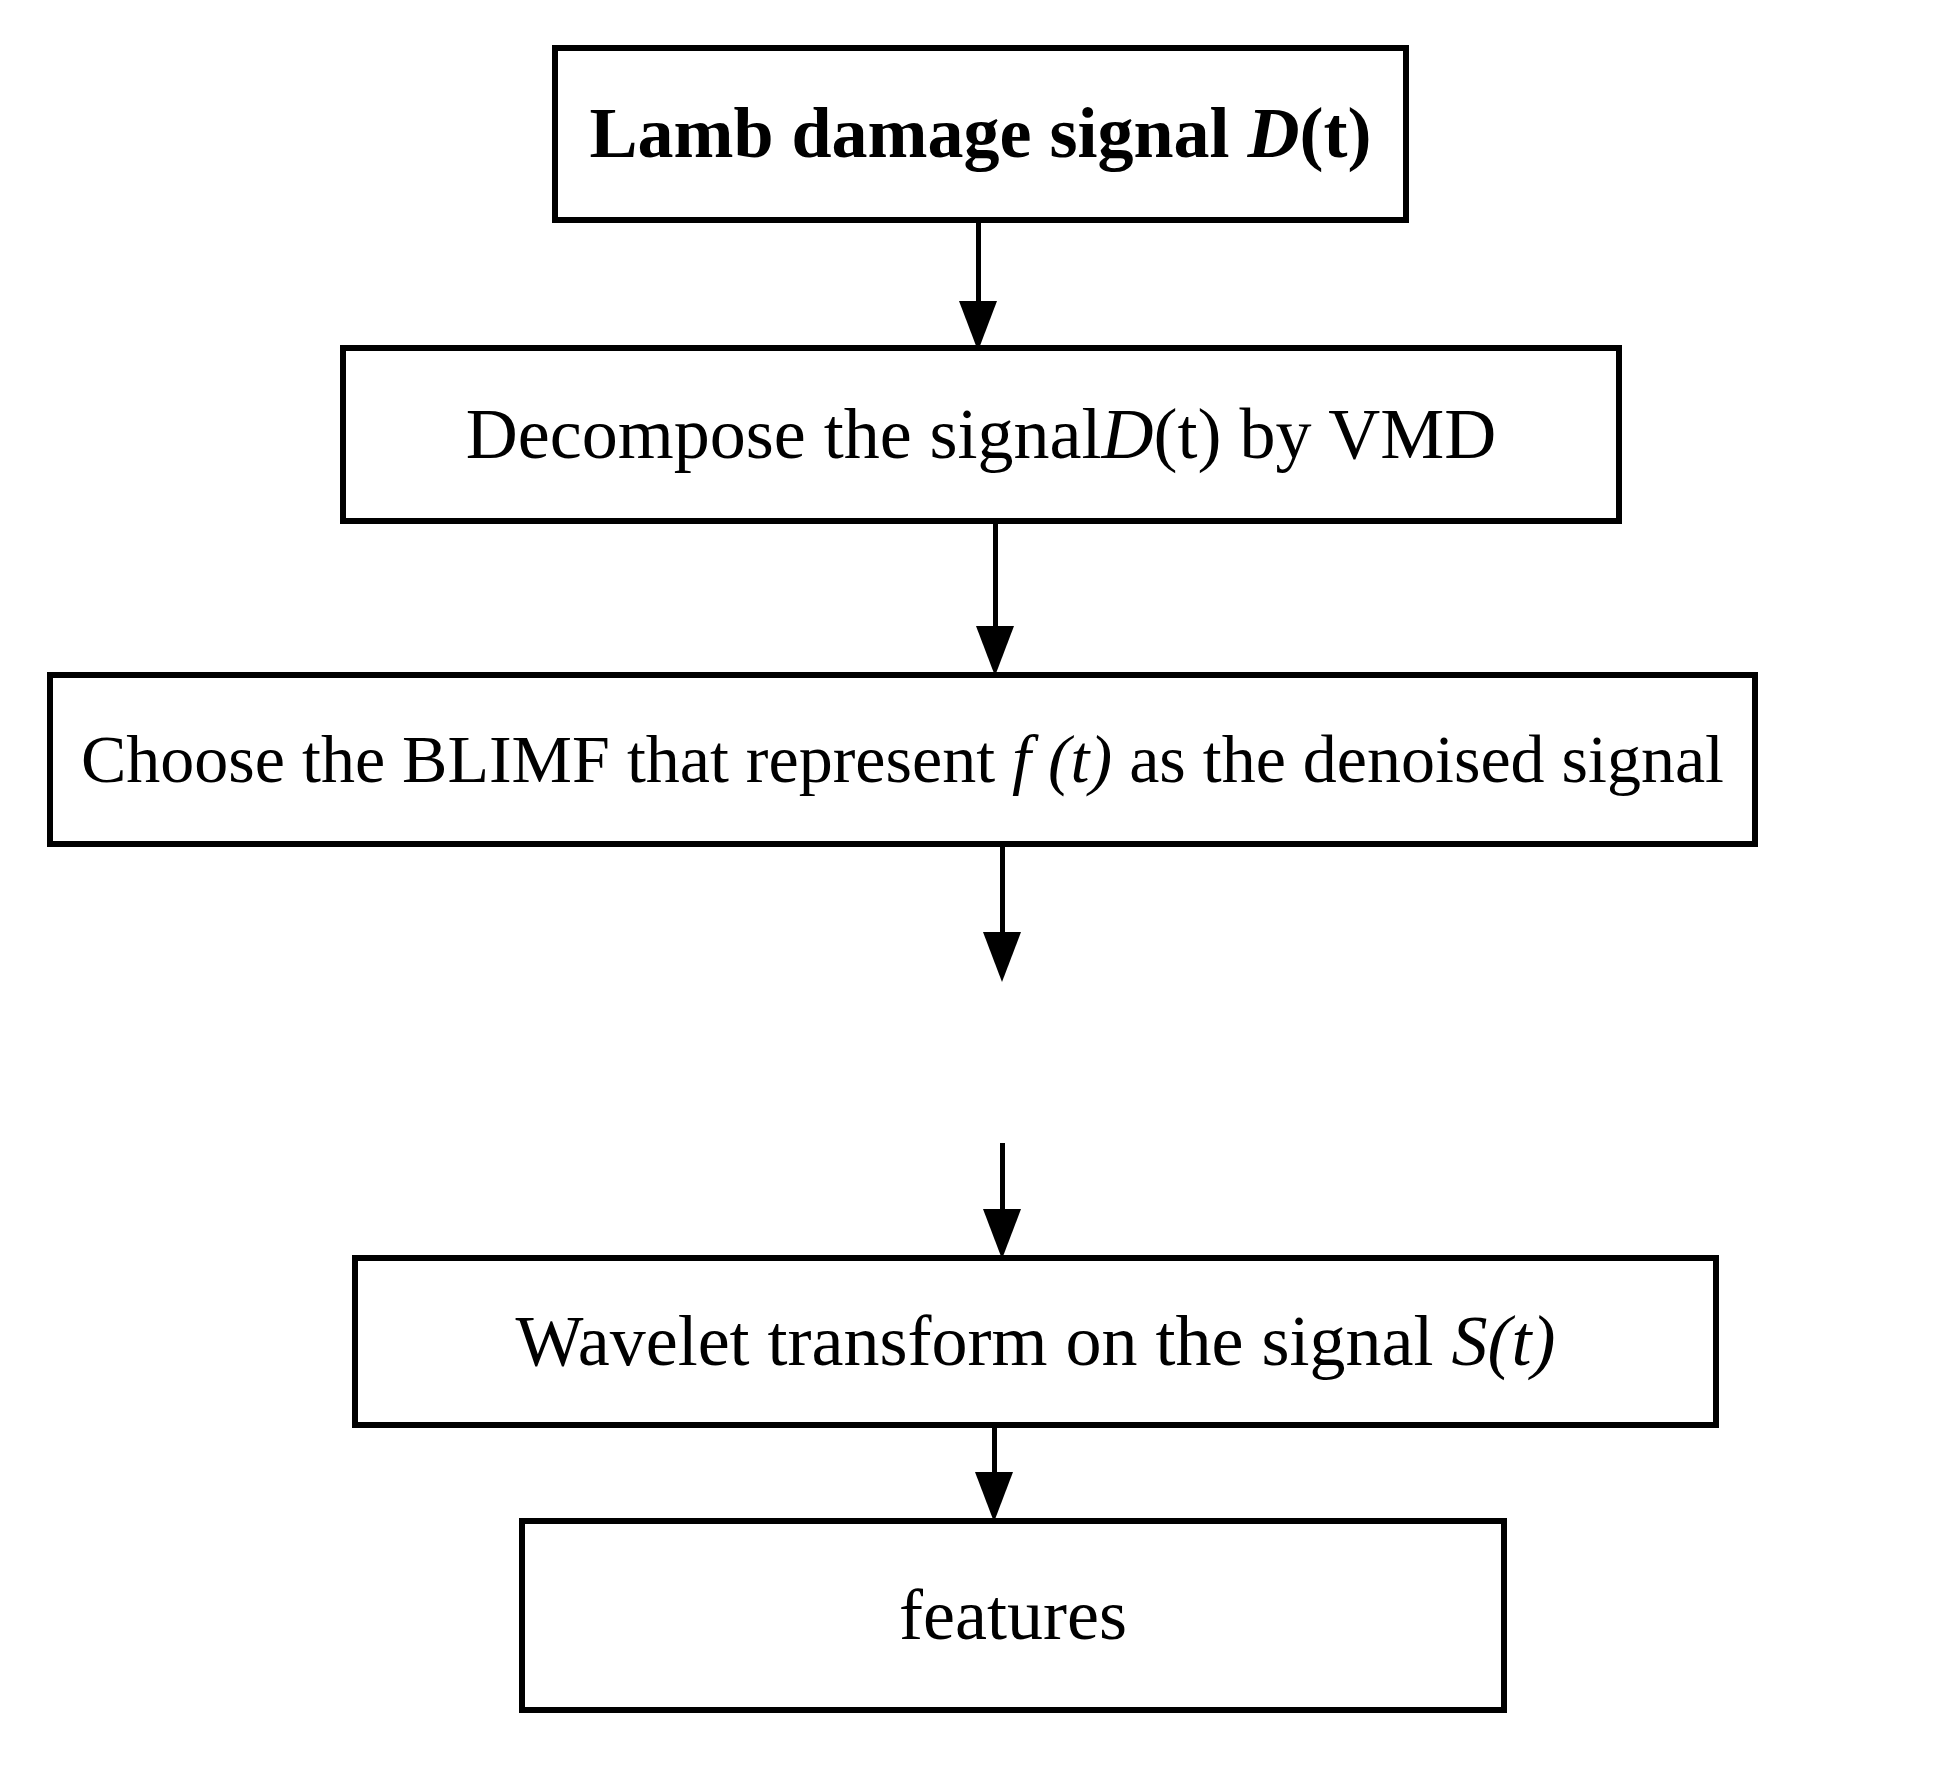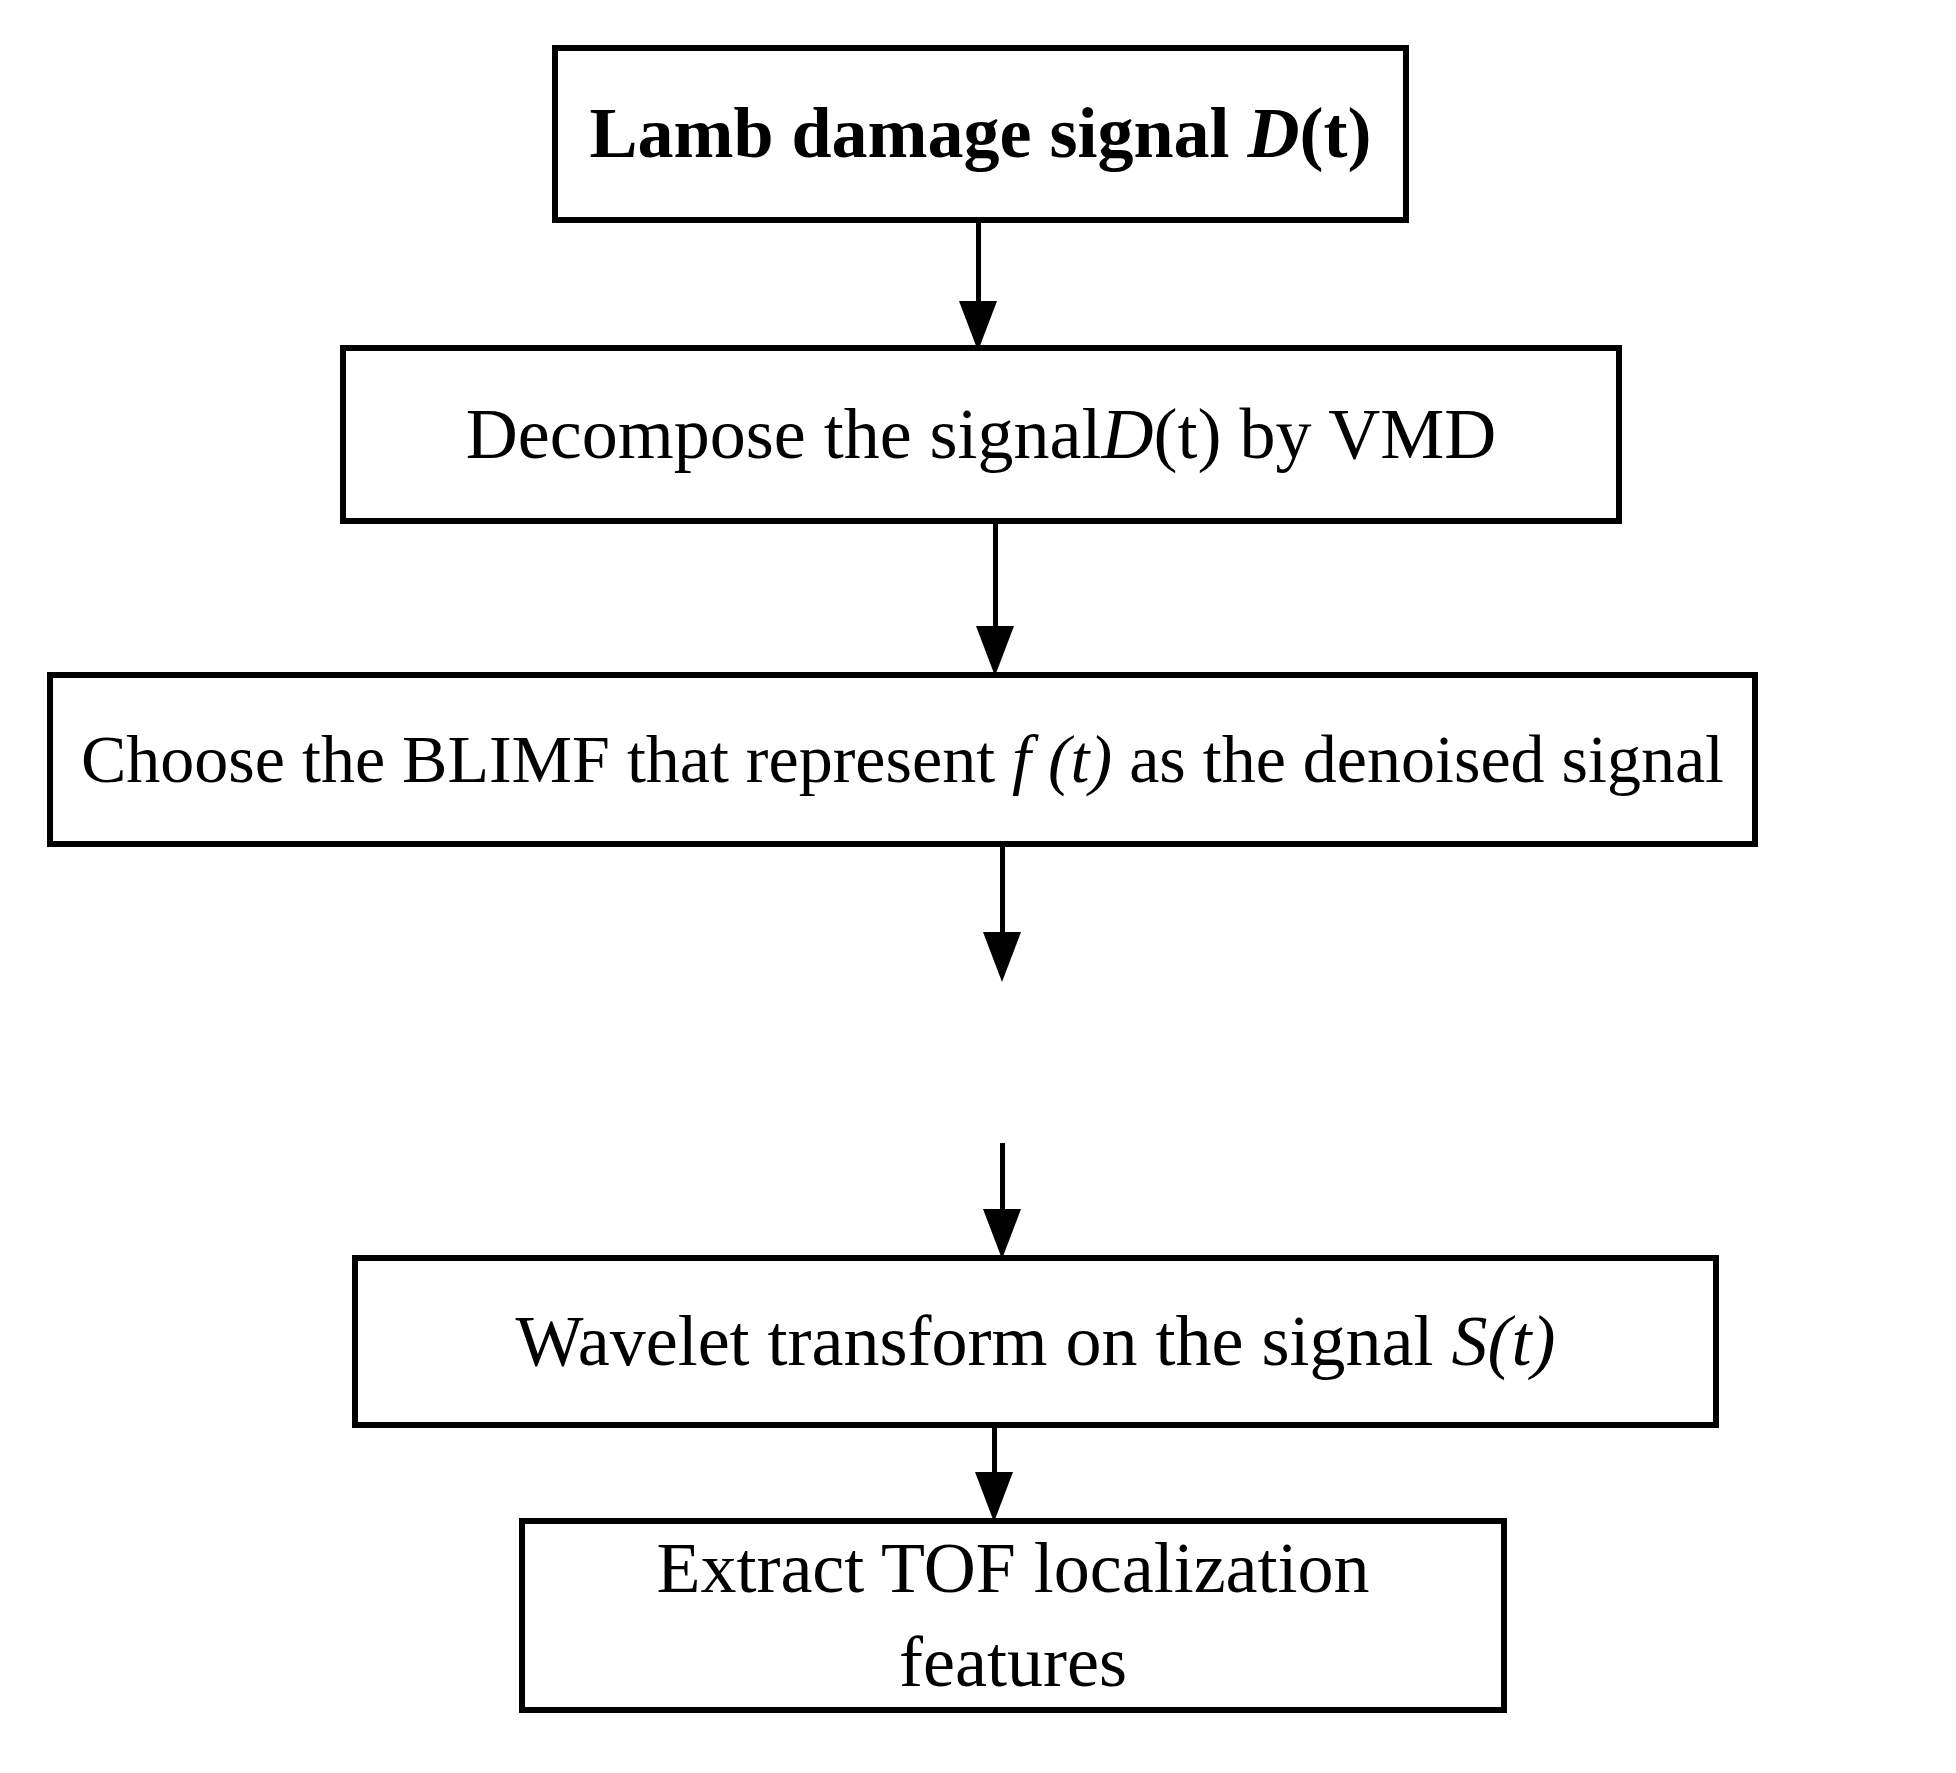--- a/index.html
+++ b/index.html
@@ -74,21 +74,20 @@
   <div id="node-2" class="node">
       <div><span>Choose the BLIMF that represent </span><span class="it">f (t)</span><span>  as the denoised signal</span></div>
     </div>
 
 
   <div id="node-4" class="node">
       <div><span>Wavelet transform on the signal </span><span class="it">S(t)</span></div>
     </div>
 
   <div id="node-5" class="node">
-      <div><span>Extract TOF localization</span></div>
       <div><span>features</span></div>
     </div>
 
   <div class="arrow" style="left:976px; top:223px;">
     <div class="shaft" style="height:86px;"></div>
     <div class="head" style="left:-17px; top:78px;"></div>
   </div>
 
   <div class="arrow" style="left:993px; top:524px;">
     <div class="shaft" style="height:108px;"></div>

